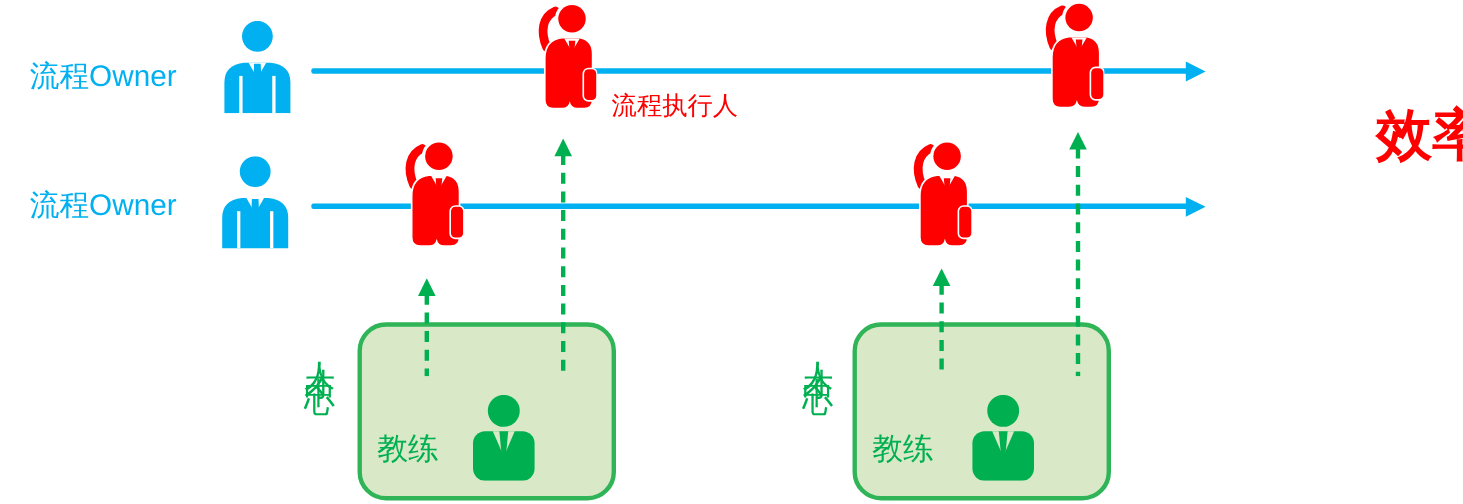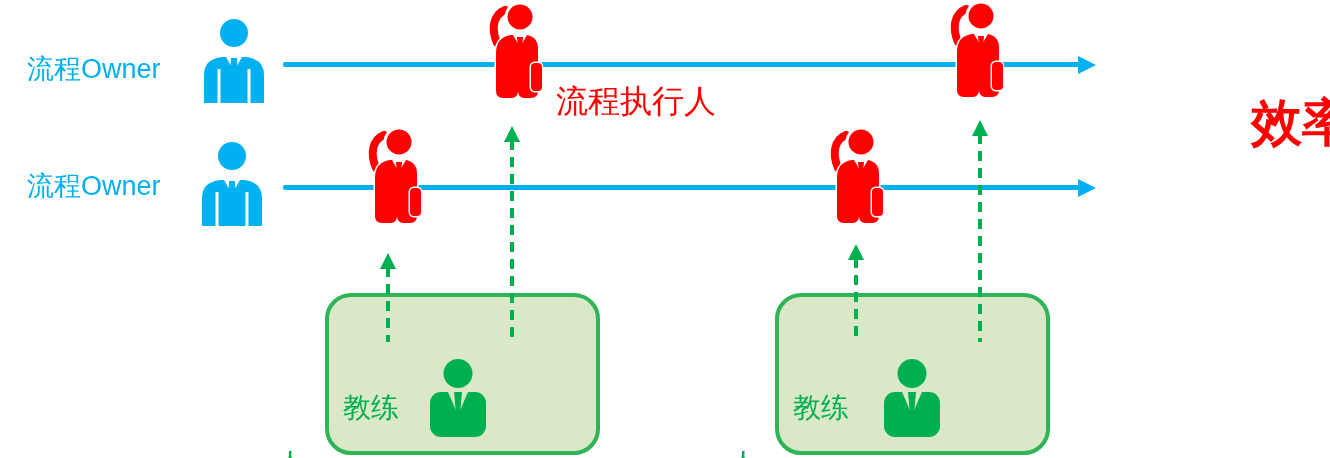--- a/index.html
+++ b/index.html
@@ -1,29 +1,29 @@
 <!DOCTYPE html>
 <html style="--blue: #00B0F0; --red: #FF0000; --green: #00B050; --box_fill: #D9E8C6; --box_border: #2FB457;"><head>
 <meta charset="utf-8">
 <style>
   :root{
     --blue:#00B0F0; --red:#FF0000; --green:#00B050;
     --box_fill:#D9E8C6; --box_border:#2FB457;
   }
   html,body{margin:0;padding:0;background:#fff;}
   body{font-family:"Liberation Sans", sans-serif;}
-  .canvas{position:relative;width:1330px;height:458px;background:#fff;overflow:hidden;text-align:right;}
+  .canvas{position:relative;width:1330px;height:458px;background:#fff;overflow:hidden;}
   .abs{position:absolute;}
   .owner-label{color:var(--blue);font-size:27px;font-weight:500;white-space:nowrap;line-height:1.1;}
-  .executor-label{color:var(--red);font-size:32px;font-weight:500;white-space:nowrap;line-height:1.1;}
+  .executor-label{color:var(--red);font-size:23px;font-weight:500;white-space:nowrap;line-height:1.1;}
   .efficiency-label{color:var(--red);font-size:51px;font-weight:700;white-space:nowrap;line-height:1.05;margin-left:48px;}
   .capability-label{color:var(--green);font-size:50px;font-weight:400;white-space:nowrap;line-height:1.05;}
   .timeline-line{background:var(--blue);height:5px;border-radius:2px;}
   .timeline-head{width:0;height:0;border-top:9px solid transparent;border-bottom:9px solid transparent;border-left:18px solid var(--blue);}
-  .talent-box{box-sizing:border-box;width:275px;height:162px;background:var(--box_fill);border:4px solid var(--box_border);border-radius:26px;}
+  .talent-box{box-sizing:border-box;width:235px;height:162px;background:var(--box_fill);border:4px solid var(--box_border);border-radius:26px;}
   .coach-label{color:var(--green);font-size:28px;font-weight:500;white-space:nowrap;line-height:1.1;}
   .vertical-label{color:var(--green);font-size:28px;font-weight:500;writing-mode:vertical-rl;text-orientation:upright;letter-spacing:7px;line-height:1;}
   
   .f-red{fill:var(--red);}
   .f-blue{fill:var(--blue);}
   .f-green{fill:var(--green);}
   .f-white{fill:#fff;}
   .f-box{fill:var(--box_fill);}
   .outl{stroke:#fff;stroke-width:3;paint-order:stroke;}
   .arm-under{stroke:#fff;stroke-width:14;fill:none;stroke-linecap:round;}

